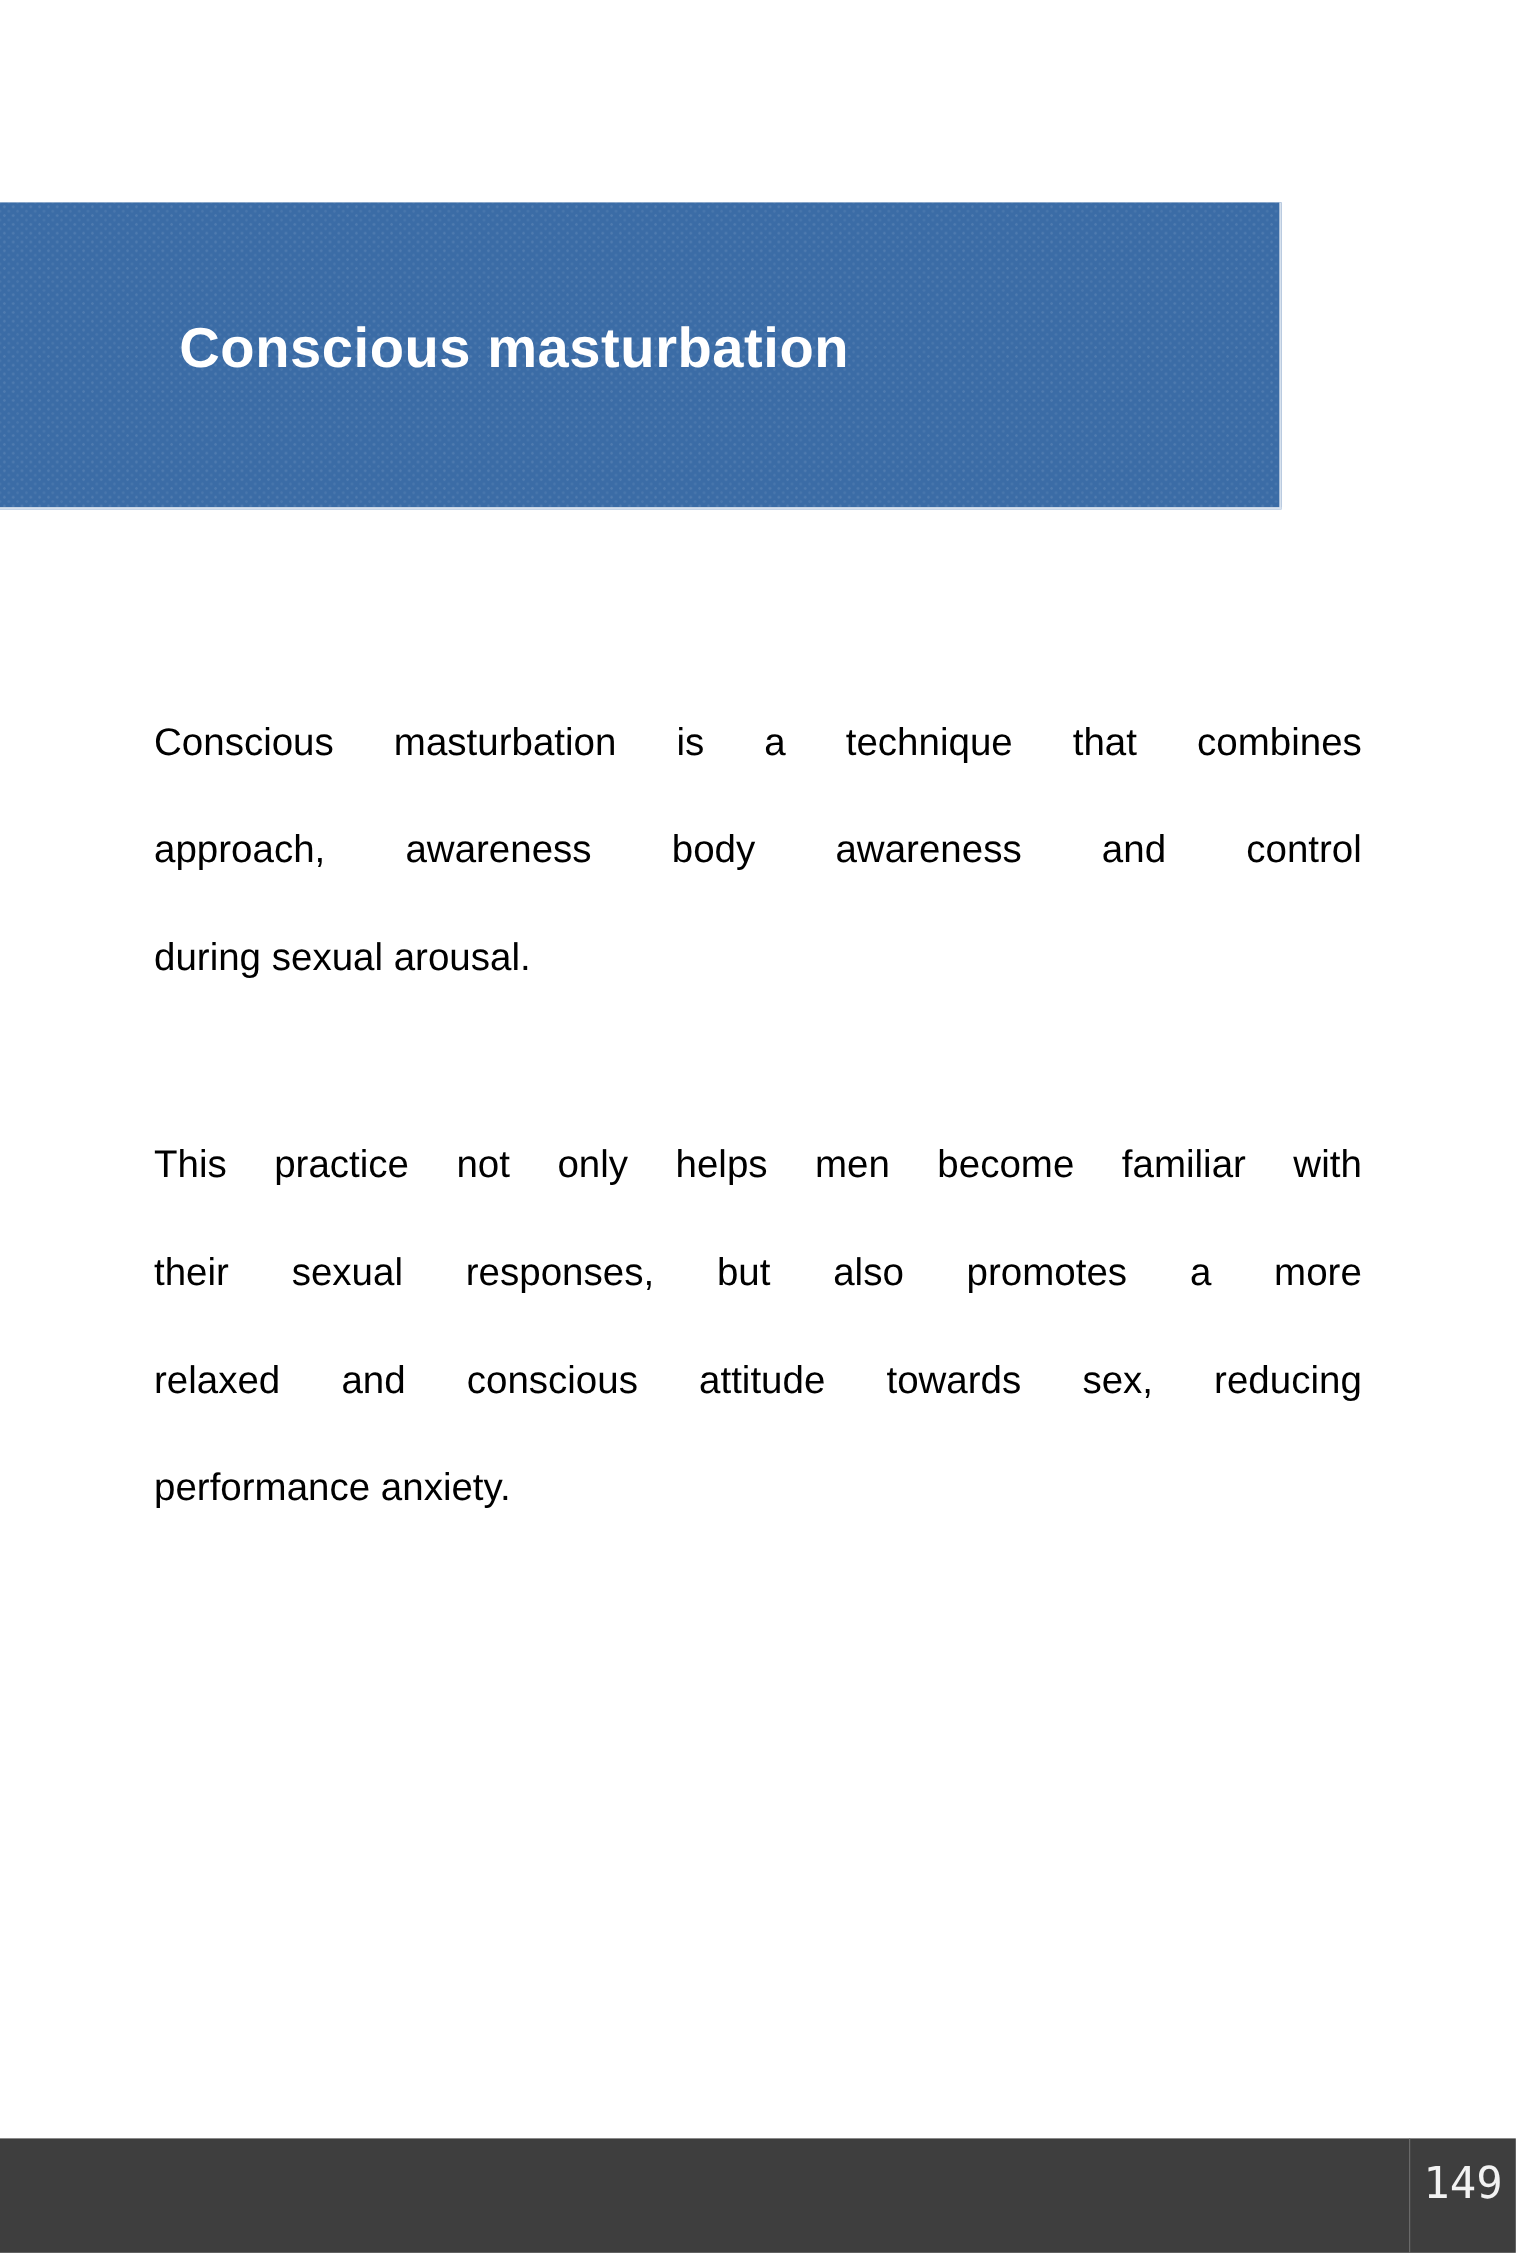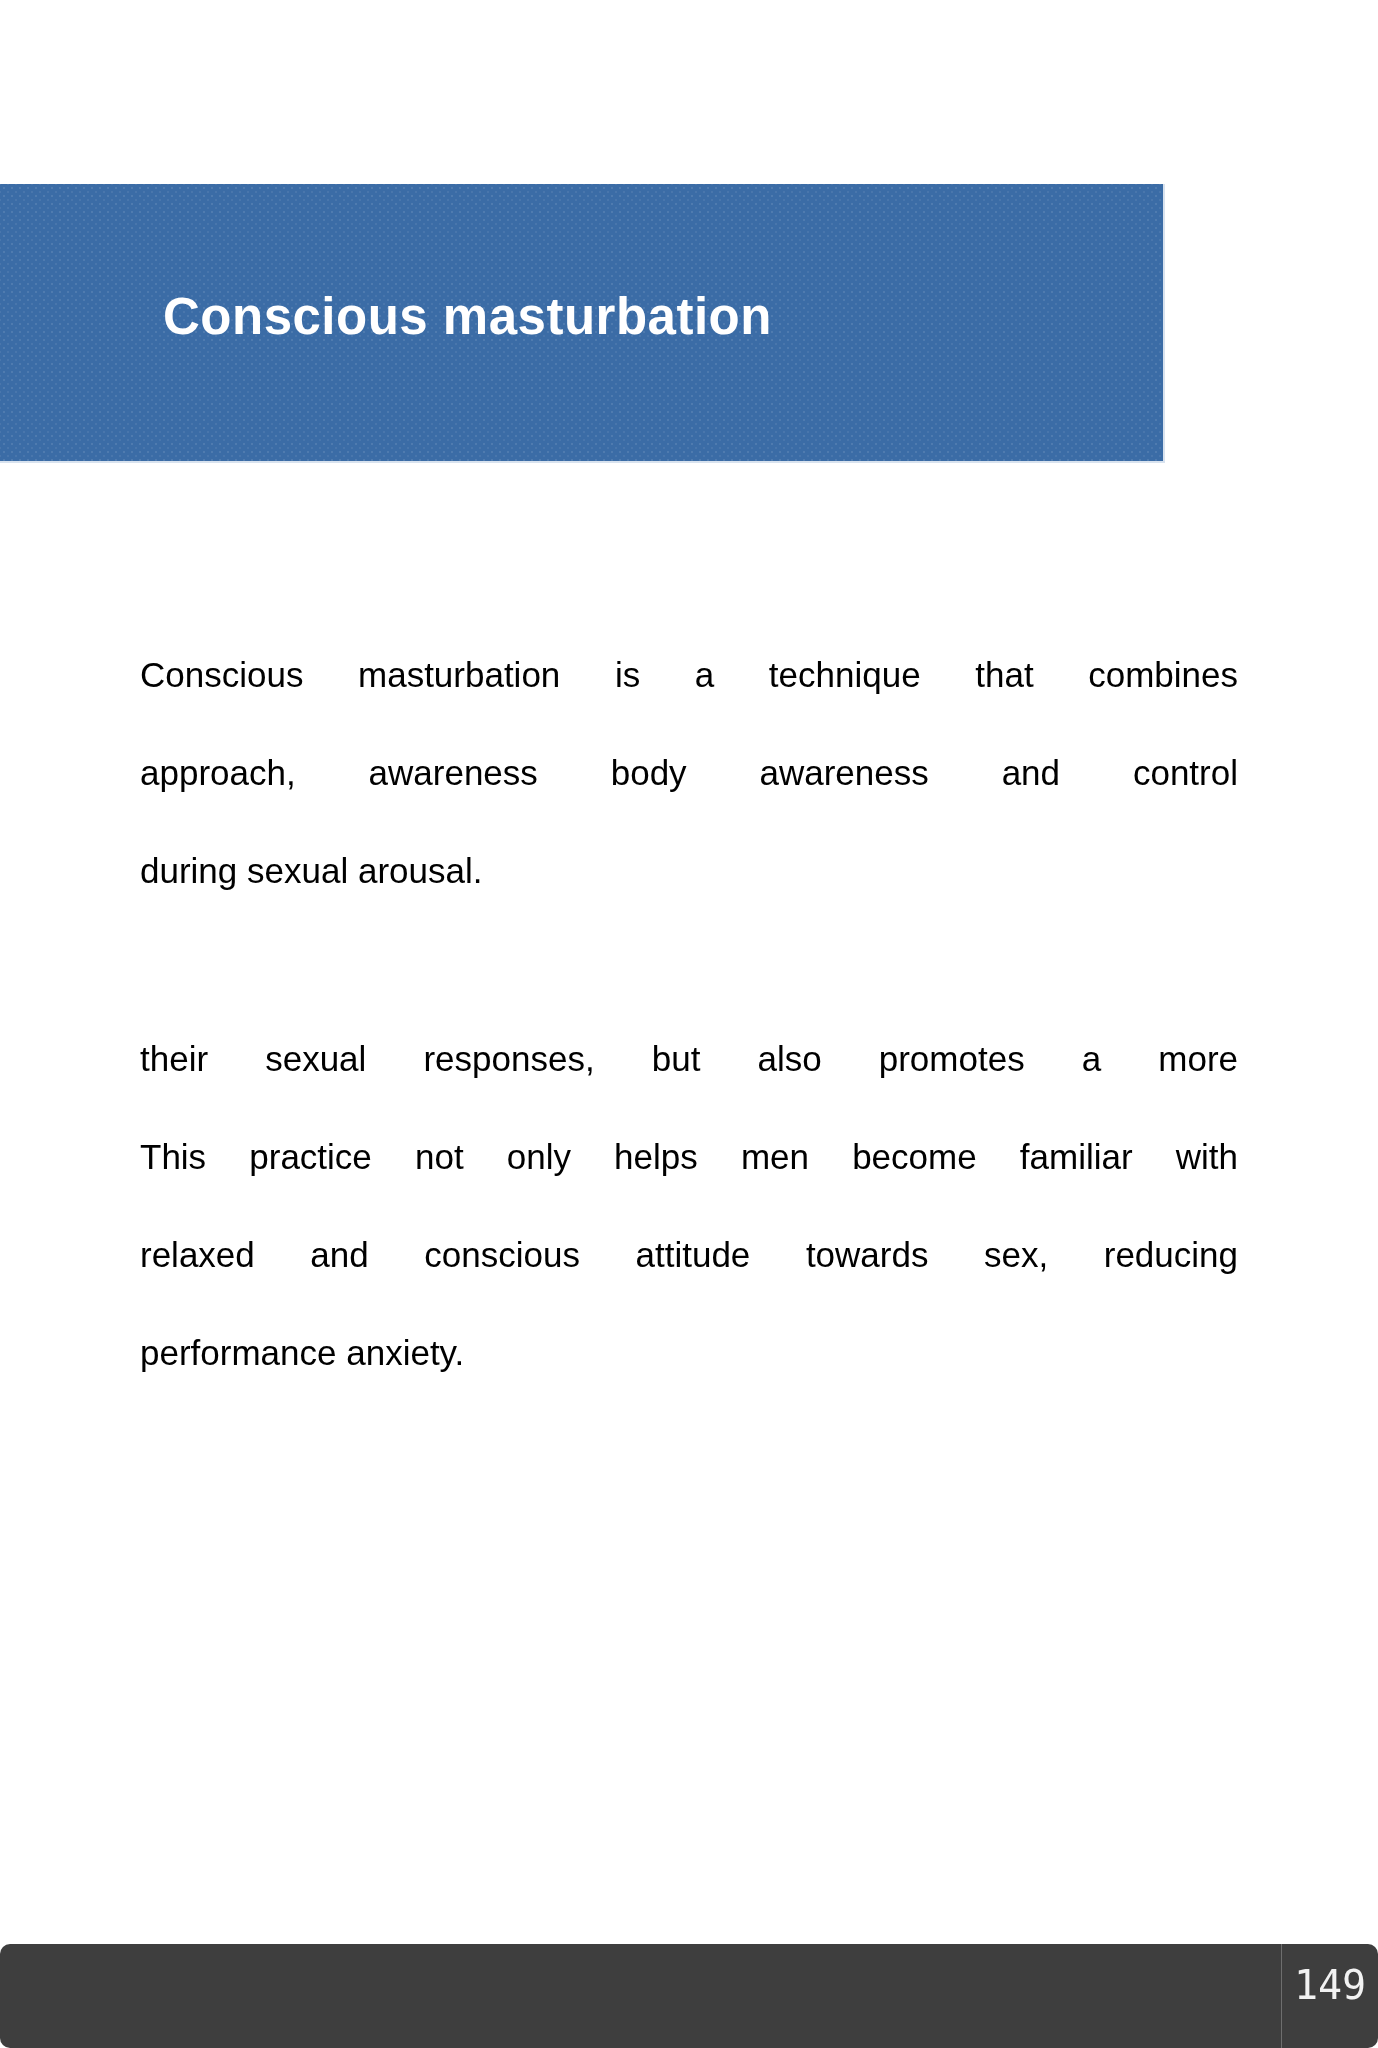--- a/index.html
+++ b/index.html
@@ -71,21 +71,20 @@
   
   .footer {
     position: absolute;
     left: 0;
     bottom: 0;
     width: 100%;
     height: 104px;
     background: var(--footer-background, #3e3e3e);
     display: flex;
     justify-content: flex-end;
-    border-radius: 10px;
   }
   .footer .page-number-cell {
     width: 97px;
     height: 100%;
     border-left: 1px solid var(--footer-divider, #6e6e6e);
     display: flex;
     align-items: center;
     justify-content: center;
     box-sizing: border-box;
     padding-bottom: 22px;
@@ -103,22 +102,22 @@
   <h1>Conscious masturbation</h1>
 </header>
 
 <main class="body-text">
   <div class="paragraph">
     <div class="line">Conscious masturbation is a technique that combines</div>
     <div class="line">approach, awareness body awareness and control</div>
     <div class="line para-last-line">during sexual arousal.</div>
   </div>
   <div class="paragraph">
+    <div class="line">This practice not only helps men become familiar with</div>
     <div class="line">their sexual responses, but also promotes a more</div>
-    <div class="line">This practice not only helps men become familiar with</div>
     <div class="line">relaxed and conscious attitude towards sex, reducing</div>
     <div class="line para-last-line">performance anxiety.</div>
   </div>
 </main>
 
 <footer class="footer">
   <div class="page-number-cell">
     <span class="page-number">149</span>
   </div>
 </footer>

